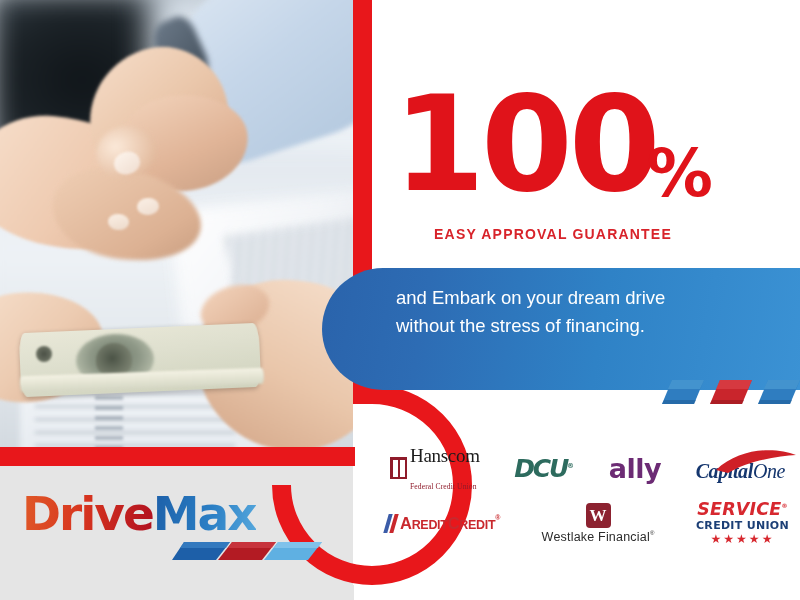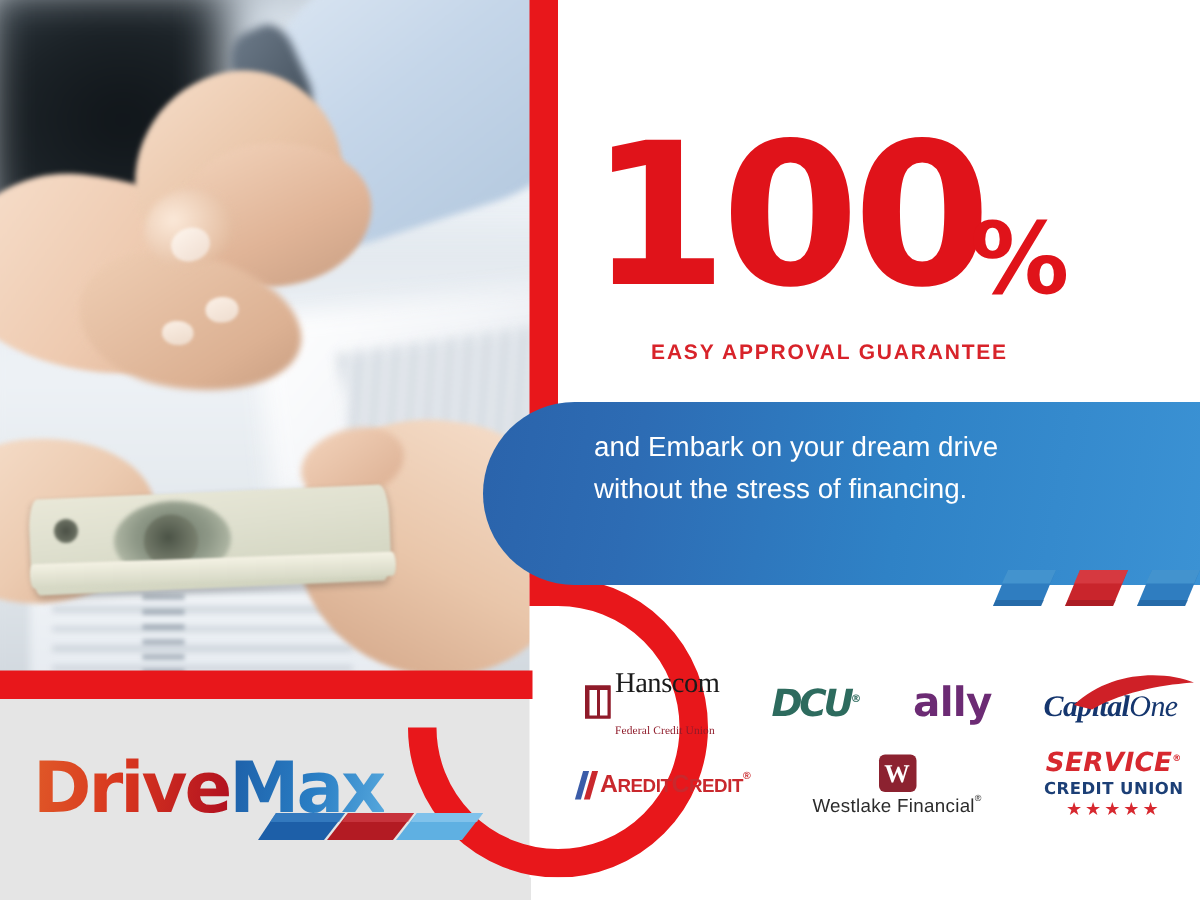--- a/index.html
+++ b/index.html
@@ -305,21 +305,21 @@
   .svc-2{
     font-family:"DejaVu Sans", sans-serif;font-weight:bold;font-size:11px;
     color:#1c3f76;letter-spacing:.3px;margin-top:2px;
   }
   .svc-stars{color:#d7282f;font-size:12px;letter-spacing:2px;margin-top:2px;}
 
   
   .drivemax{position:absolute;left:22px;top:490px;width:300px;height:70px;z-index:8;}
   .dm-word{
     font-family:"DejaVu Sans", sans-serif;font-weight:bold;font-size:47px;line-height:1;
-    letter-spacing:-2px;white-space:nowrap;margin-top:12px;
+    letter-spacing:-2px;white-space:nowrap;
   }
   .dm-drive{
     background:linear-gradient(100deg,#e05a28 0%,#d8361f 45%,#b01020 100%);
     -webkit-background-clip:text;background-clip:text;color:transparent;
   }
   .dm-max{
     background:linear-gradient(100deg,#1d5fa8 0%,#2a7ec4 55%,#56a8dd 100%);
     -webkit-background-clip:text;background-clip:text;color:transparent;
   }
   .dm-bars{position:absolute;left:150px;top:50px;width:150px;height:22px;}

